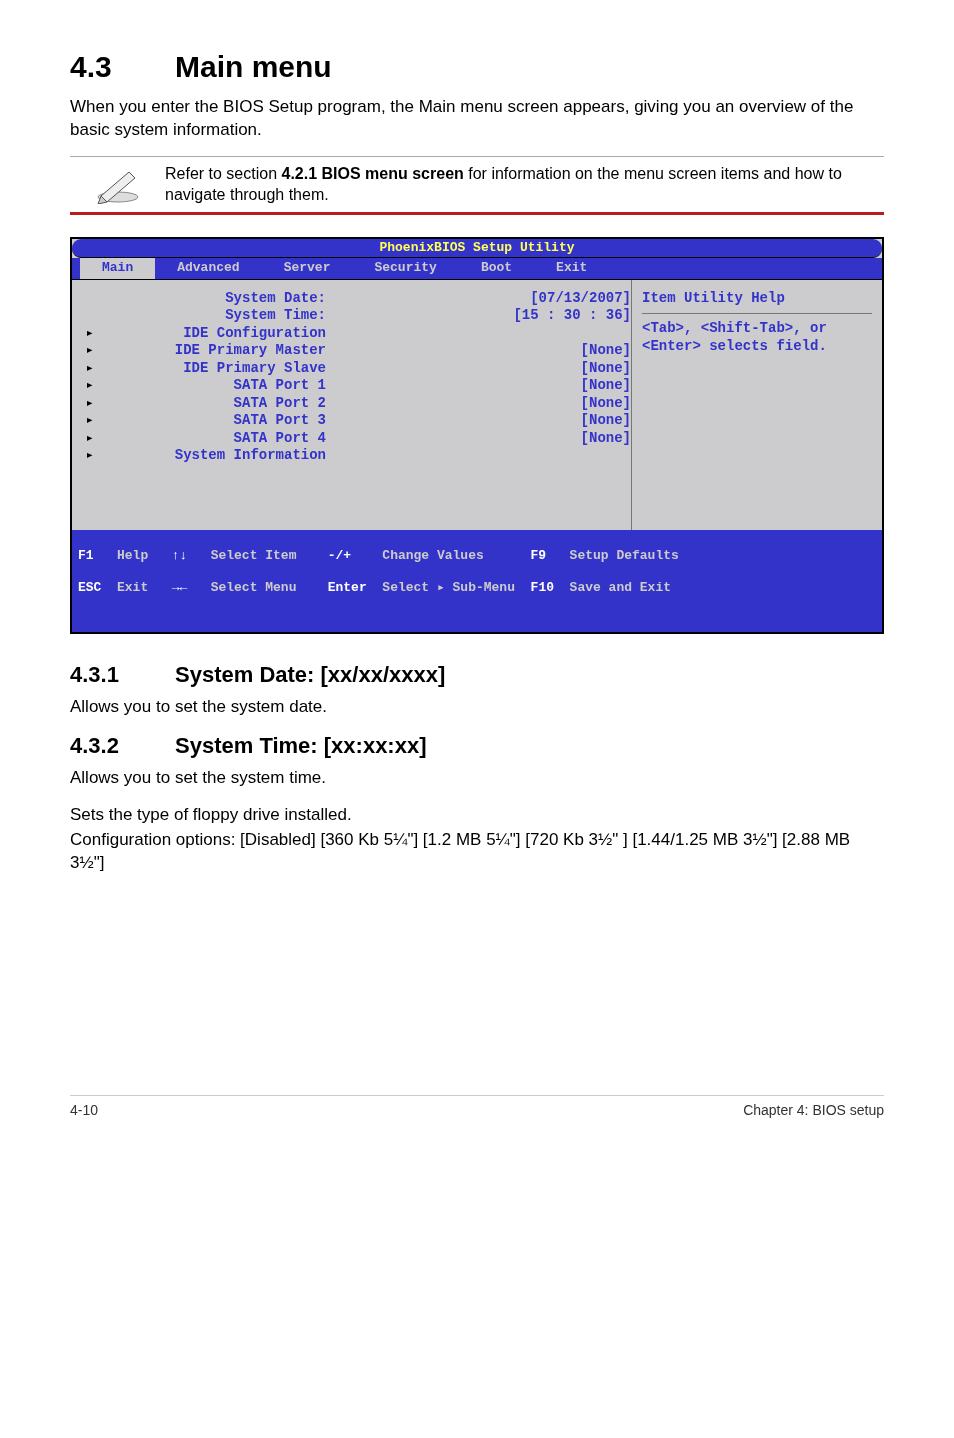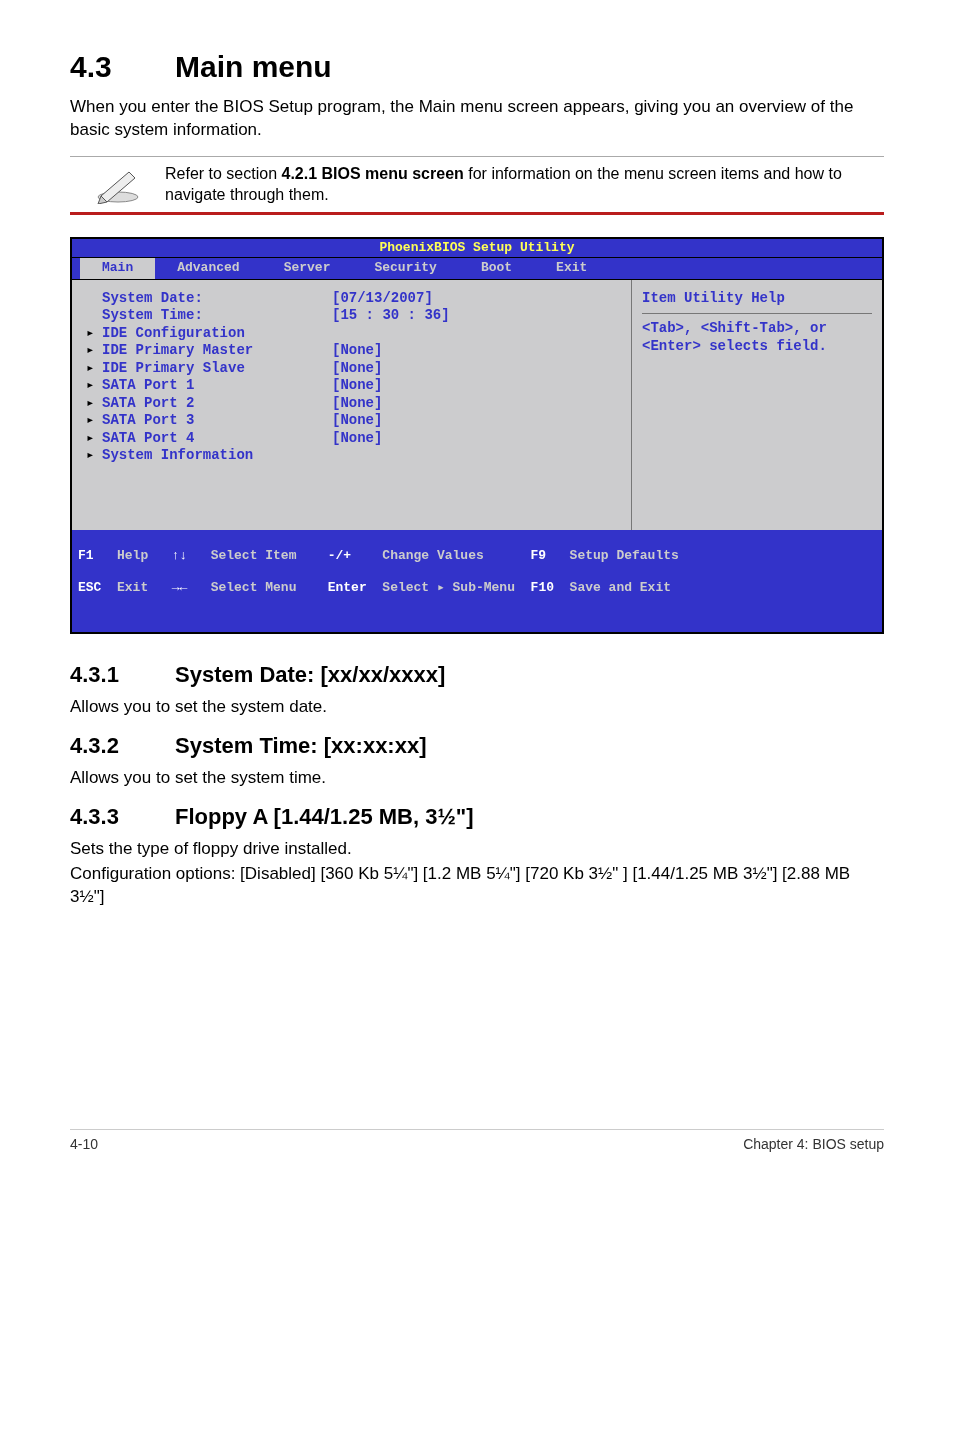--- a/index.html
+++ b/index.html
@@ -55,20 +55,21 @@
     margin-bottom: 28px;
   }
   .bios-title {
     background: #3333c9;
     color: #ffff55;
     font-weight: bold;
     text-align: center;
     padding: 1px 0;
     border-bottom: 1px solid #000;
     font-size: 13px;
+    border-radius: 9px;
   }
   .bios-tabs {
     background: #3333c9;
     color: #cccccc;
     font-weight: bold;
     display: flex;
     border-bottom: 1px solid #000;
     font-size: 13px;
     padding: 0 8px;
   }
@@ -180,21 +181,21 @@
     <div class="bios-tabs">
       <span class="active">Main</span>
       <span>Advanced</span>
       <span>Server</span>
       <span>Security</span>
       <span>Boot</span>
       <span>Exit</span>
     </div>
     <div class="bios-body">
       <div class="bios-left">
-        <div style="width:100%; padding-left:14px;" id="bios-rows">
+        <div style="width:100%; padding-left:8px;text-align:right;" id="bios-rows">
             <div class="bios-row">
               <span class="arrow-mark"></span>
               <span class="bios-label">System Date:</span>
               <span class="bios-value">[07/13/2007]</span>
             </div>
             <div class="bios-row">
               <span class="arrow-mark"></span>
               <span class="bios-label">System Time:</span>
               <span class="bios-value">[15 : 30 : 36]</span>
             </div>
@@ -272,23 +273,20 @@
   <h2 class="sub-title">
     <span class="sub-num">4.3.1</span><span>System Date: [xx/xx/xxxx]</span>
   </h2>
   <p class="body-text">Allows you to set the system date.</p>
 
   <h2 class="sub-title">
     <span class="sub-num">4.3.2</span><span>System Time: [xx:xx:xx]</span>
   </h2>
   <p class="body-text">Allows you to set the system time.</p>
 
-  <h2 class="sub-title">
-    <span class="sub-num">4.3.3</span><span>Floppy A [1.44/1.25 MB, 3½"]</span>
-  </h2>
   <p class="body-text" style="margin-bottom:2px;">Sets the type of floppy drive installed.</p>
   <p class="body-text">Configuration options: [Disabled] [360 Kb  5¼"] [1.2 MB  5¼"] [720 Kb  3½" ] [1.44/1.25 MB  3½"] [2.88 MB  3½"]</p>
 
   <div class="footer">
     <span>4-10</span>
     <span>Chapter 4: BIOS setup</span>
   </div>
 
 </div>
 

